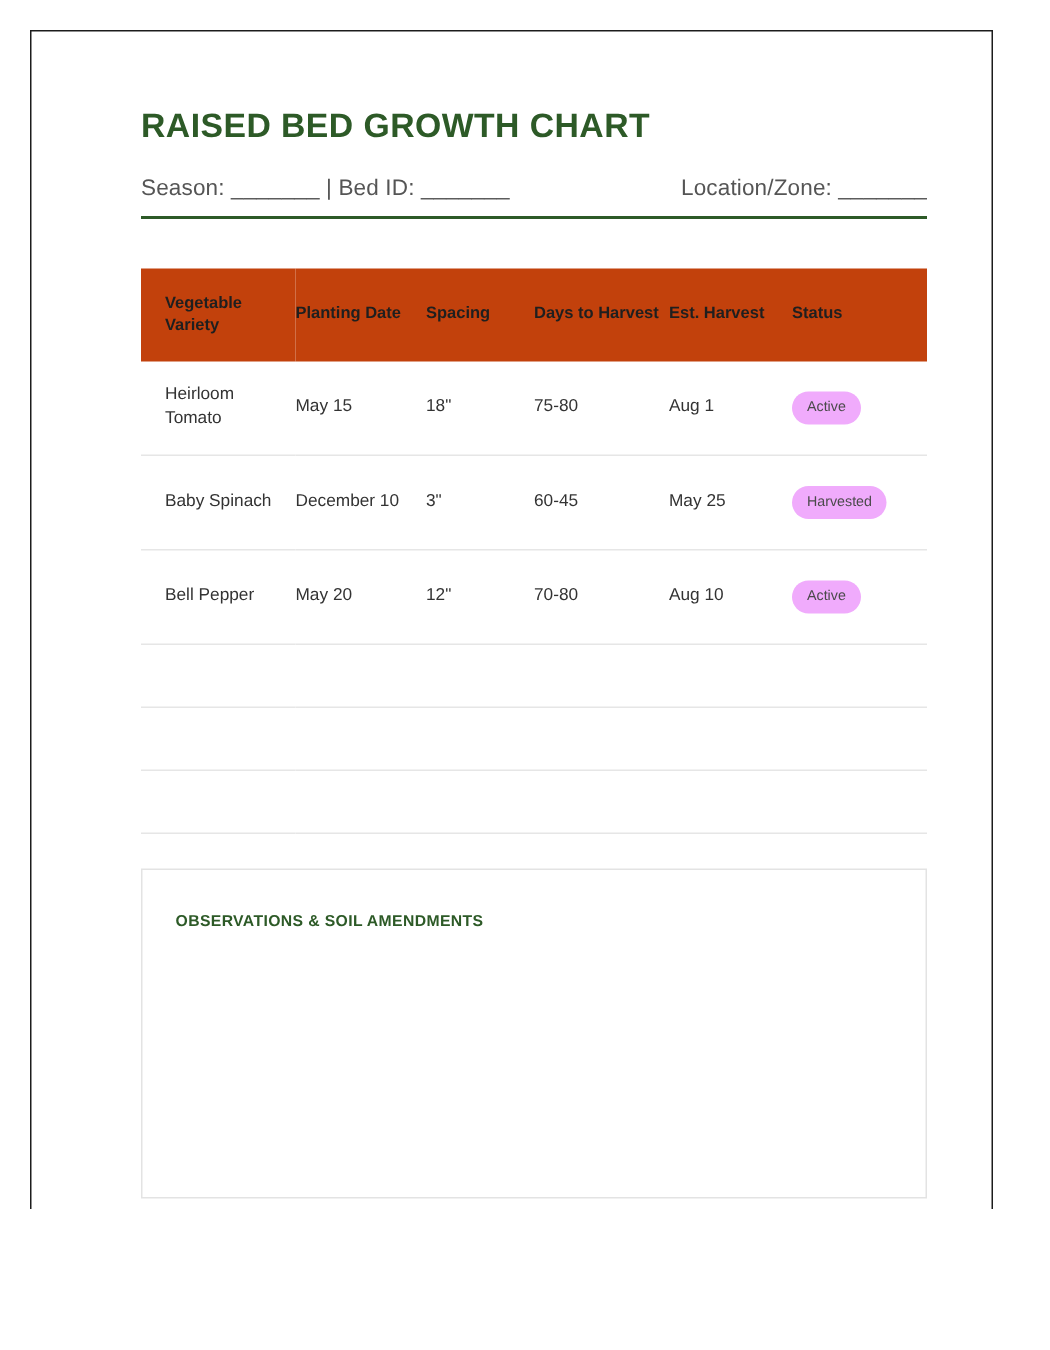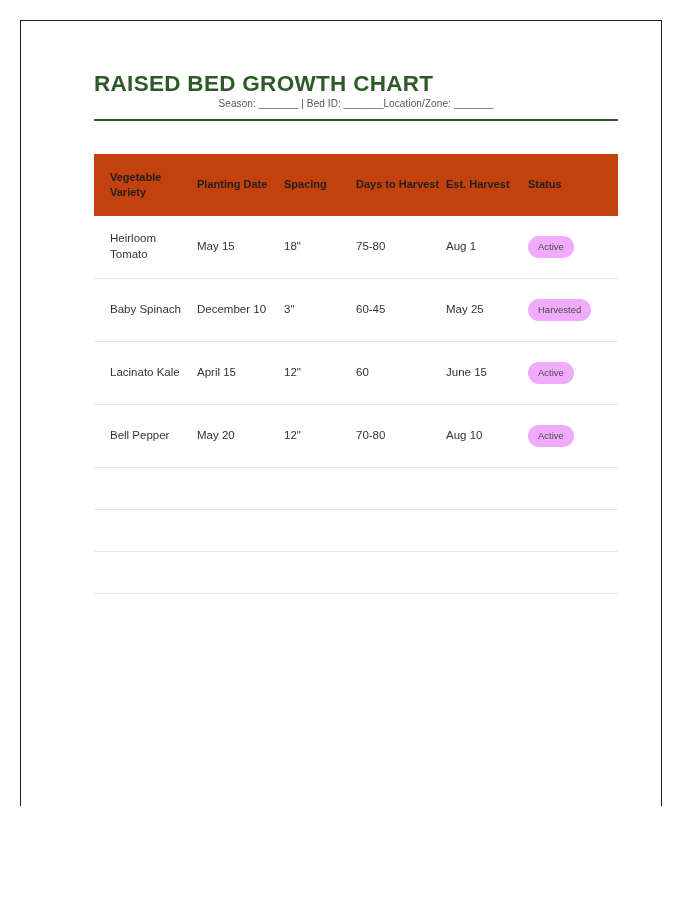--- a/index.html
+++ b/index.html
@@ -36,24 +36,24 @@
     font-size: 22.5px;
     font-weight: bold;
     letter-spacing: 0.3px;
     color: #2d5a27;
     line-height: 1.15;
     white-space: nowrap;
   }
 
   .meta-row {
     display: flex;
-    justify-content: center;
+    justify-content: space-between;
     align-items: baseline;
-    margin-top: 1px;
-    font-size: 10px;
+    margin-top: 20px;
+    font-size: 15px;
     color: #555555;
     letter-spacing: 0.1px;
   }
   .meta-left, .meta-right { white-space: nowrap; }
 
   .accent-rule {
     margin-top: 10px;
     height: 2px;
     background: #2d5a27;
     width: 100%;
@@ -180,30 +180,20 @@
           <td>Baby Spinach</td>
           <td>December 10</td>
           <td>3"</td>
           <td>60-45</td>
           <td>May 25</td>
           <td>
             <span class="status-pill">Harvested</span>
           </td>
         </tr>
         <tr>
-          <td>Lacinato Kale</td>
-          <td>April 15</td>
-          <td>12"</td>
-          <td>60</td>
-          <td>June 15</td>
-          <td>
-            <span class="status-pill">Active</span>
-          </td>
-        </tr>
-        <tr>
           <td>Bell Pepper</td>
           <td>May 20</td>
           <td>12"</td>
           <td>70-80</td>
           <td>Aug 10</td>
           <td>
             <span class="status-pill">Active</span>
           </td>
         </tr>
 
@@ -227,15 +217,18 @@
           <td></td>
           <td></td>
           <td></td>
           <td></td>
           <td></td>
           <td></td>
         </tr>
       </tbody>
     </table>
 
+    <div class="notes-box">
+      <div class="notes-title">OBSERVATIONS &amp; SOIL AMENDMENTS</div>
+    </div>
 
   </div>
 </div>
 
 </body></html>

